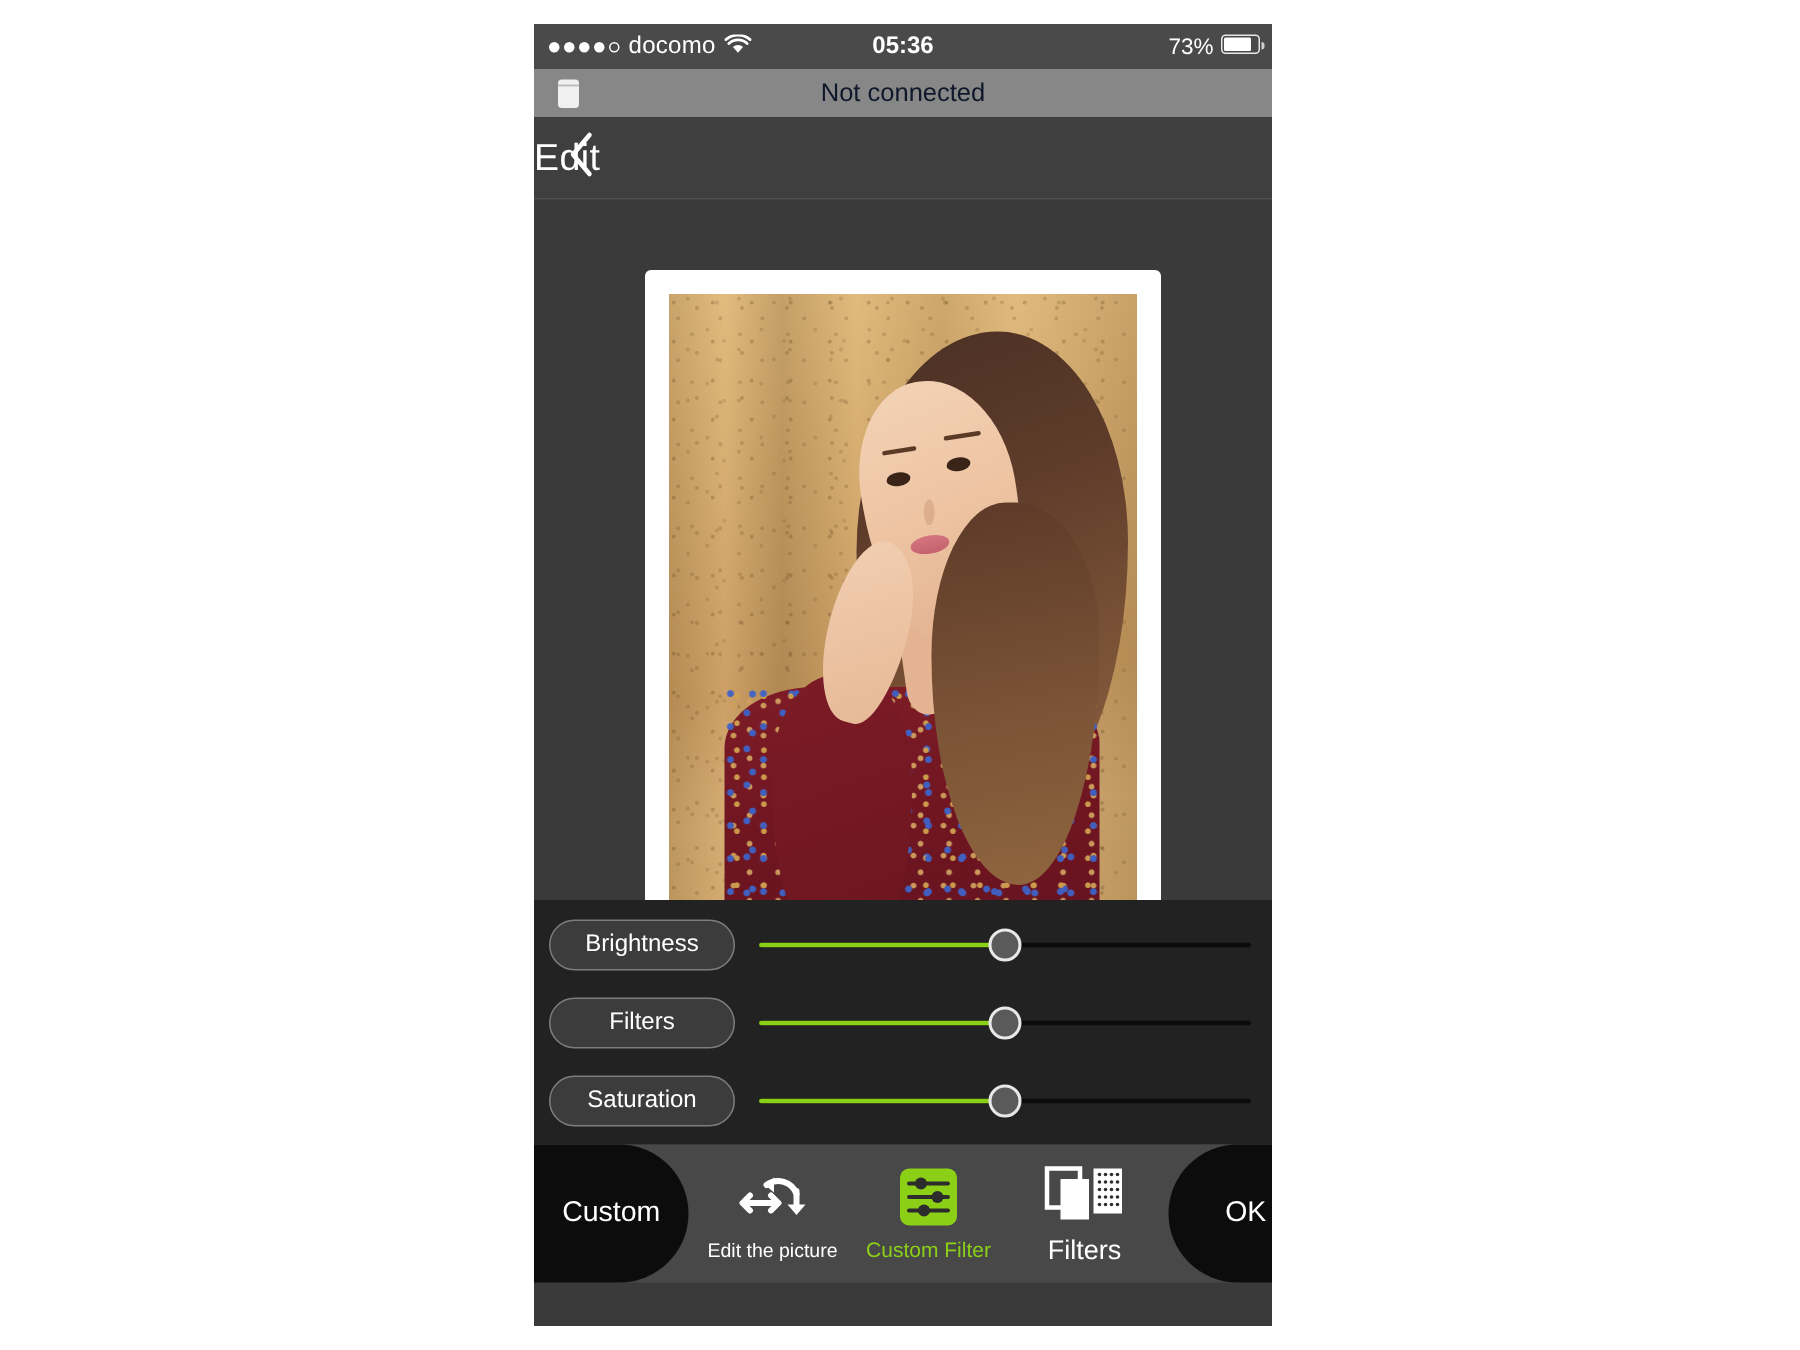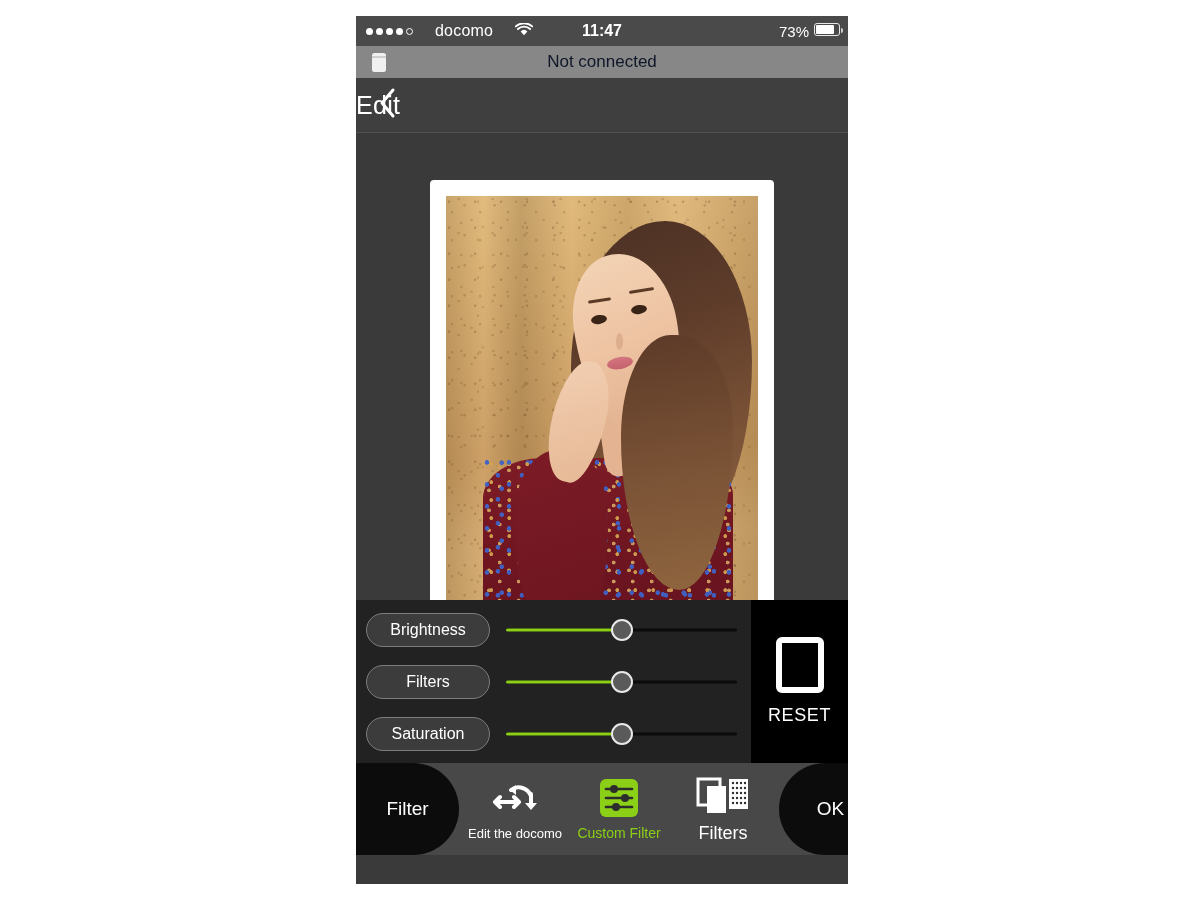--- a/index.html
+++ b/index.html
@@ -33,21 +33,21 @@
     color: #ffffff;
     font-size: 17px;
     display: flex;
     align-items: center;
   }
   .status-left {
     position: absolute;
     left: 10px;
     display: flex;
     align-items: center;
-    gap: 22px;
+    gap: 6px;
   }
   .signal-dots {
     display: flex;
     align-items: center;
     gap: 3px;
   }
   .dot {
     width: 7px;
     height: 7px;
     border-radius: 50%;
@@ -484,21 +484,21 @@
       </span>
       <span class="carrier">docomo</span>
       <span class="wifi-icon">
         <svg width="18" height="13" viewBox="0 0 18 13">
           <path d="M9 12.2 L5.6 8.4 a5 5 0 0 1 6.8 0 Z" fill="#fff"></path>
           <path d="M2.9 6.0 a9 9 0 0 1 12.2 0" stroke="#fff" stroke-width="1.9" fill="none" stroke-linecap="round"></path>
           <path d="M0.8 3.4 a12.5 12.5 0 0 1 16.4 0" stroke="#fff" stroke-width="1.9" fill="none" stroke-linecap="round"></path>
         </svg>
       </span>
     </div>
-    <div class="status-center">11:47</div>
+    <div class="status-center">05:36</div>
     <div class="status-right">
       <span>73%</span>
       <span class="battery">
         <span class="battery-fill" style="width: 73%;"></span>
       </span>
     </div>
   </div>
 
   <div class="connection-bar">
     <span class="printer-icon">
@@ -571,49 +571,41 @@
         <div class="pill">Saturation</div>
         <div class="track-wrap">
           <div class="track"></div>
           <div class="track-fill" style="width: 50%;"></div>
           <div class="thumb" style="left: 50%;"></div>
         </div>
       </div>
 
     </div>
 
-    <div class="reset-button">
-      <span>
-        <svg width="48" height="56" viewBox="0 0 48 56">
-          <rect x="3" y="3" width="42" height="50" rx="3" fill="none" stroke="#ffffff" stroke-width="6"></rect>
-        </svg>
-      </span>
-      <span class="reset-label">RESET</span>
-    </div>
   </div>
 
   <div class="toolbar">
 
     <div class="edge-button left">
-      <span>Filter</span>
+      <span>Custom</span>
     </div>
 
     <div class="tool-items">
 
       <div class="tool-item">
         <span class="tool-icon">
           <svg width="46" height="36" viewBox="0 0 46 36">
             <path d="M4 21 h22 M8 16 l-5 5 5 5 M22 16 l5 5 -5 5" stroke="#ffffff" stroke-width="4" fill="none" stroke-linecap="round" stroke-linejoin="round"></path>
             <path d="M19 9 a13 13 0 0 1 20 6" stroke="#ffffff" stroke-width="4" fill="none" stroke-linecap="round"></path>
             <path d="M24 4 l-6 5 6 5 Z" fill="#ffffff"></path>
             <path d="M33 22 l6 7 6 -7 Z" fill="#ffffff"></path>
             <path d="M39 13 v12" stroke="#ffffff" stroke-width="4" stroke-linecap="round"></path>
           </svg>
         </span>
-        <span class="tool-label">Edit the docomo</span>
+        <span class="tool-label">Edit the picture</span>
       </div>
 
       <div class="tool-item active">
         <span class="tool-icon">
           <svg width="40" height="40" viewBox="0 0 40 40">
             <rect x="1" y="1" width="38" height="38" rx="6" fill="#8bd016"></rect>
             <g stroke="#2c2c2c" stroke-width="2.6" stroke-linecap="round">
               <path d="M7 11 h26"></path>
                 <path d="M7 20 h26"></path>
                 <path d="M7 29 h26"></path>

